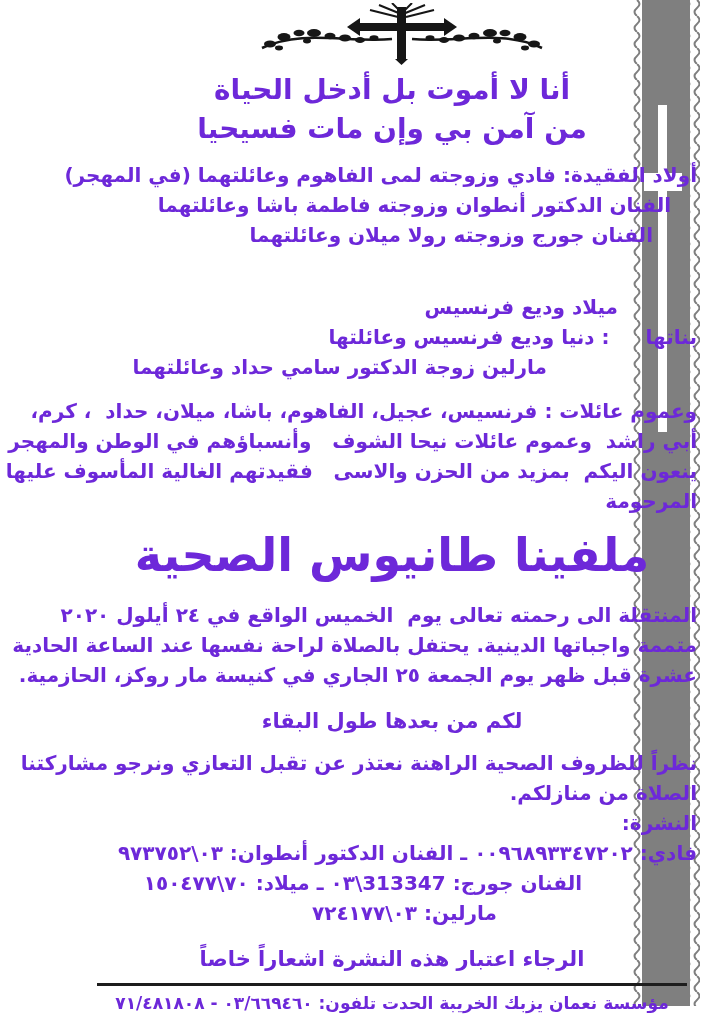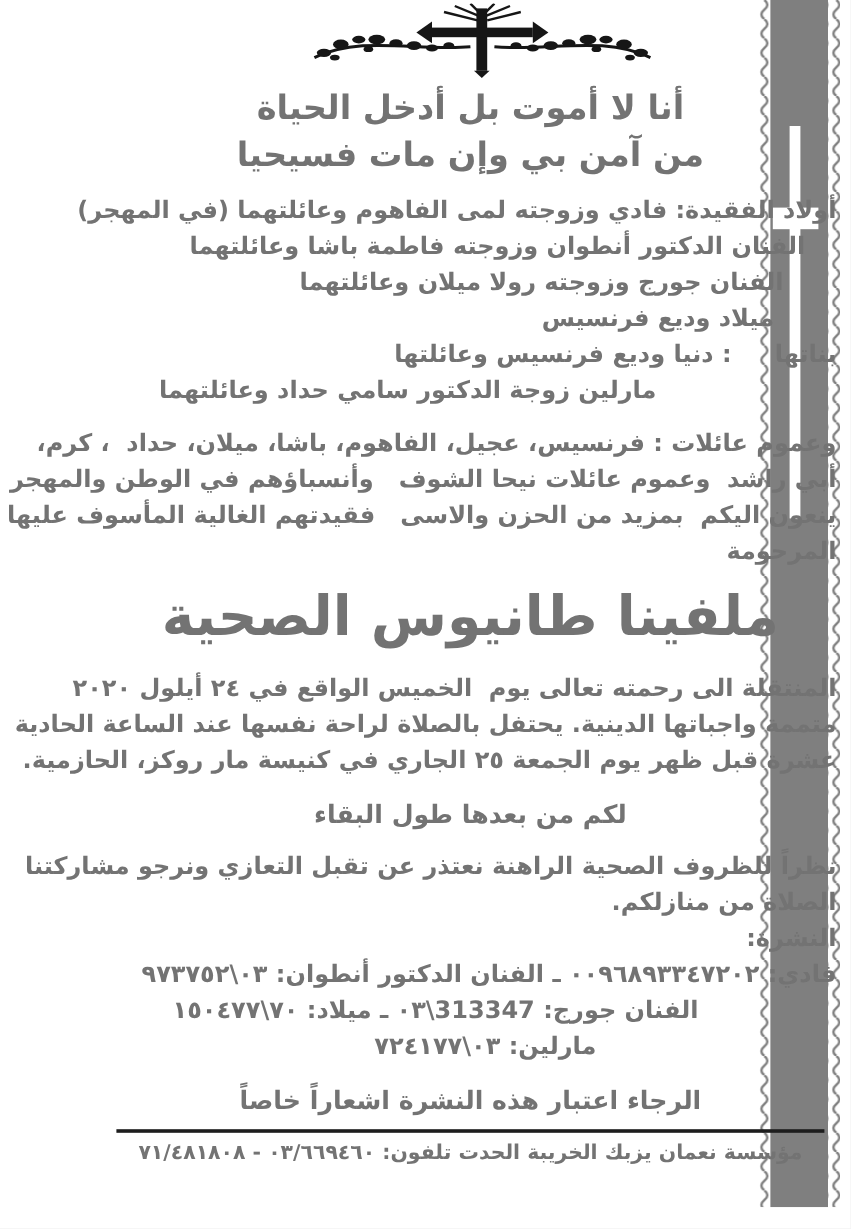--- a/index.html
+++ b/index.html
@@ -3,36 +3,36 @@
 <meta charset="utf-8">
 <style>
   html,body{margin:0;padding:0;background:#e8e8e8;}
   .page{
     position:relative;
     width:709px;height:1024px;
     background:#ffffff;
     overflow:hidden;
     font-family:"DejaVu Sans", sans-serif;
     font-weight:700;
-    color:#737373;
+    color:#6d28d9;
     direction:rtl;
   }
   .content{
     position:absolute; top:0; right:0;
     width:632px; height:1024px;
     padding:0 12px 0 10px;
     box-sizing:border-box;
   }
   .ornament{display:block; margin:3px auto 0; width:300px; height:62px; transform:translateX(10px);}
   .epigraph{ text-align:center; font-size:28px; line-height:39px; margin-top:5px;}
   .body-line{ font-size:20px; line-height:30px; text-align:right; white-space:nowrap;}
   .sons{ margin-top:12px;}
   .ind-a{ padding-right:26px;}
   .ind-b{ padding-right:44px;}
-  .ind-c{ padding-right:52px;}
+  .ind-c{ padding-right:79px;margin-top:42px;}
   .daughters-row{ display:flex; gap:36px;}
   .daughters-second{ padding-right:150px;}
   .families{ margin-top:14px;}
   .deceased-name{ text-align:center; font-size:46px; line-height:58px; margin-top:10px;}
   .deceased-title{ text-align:center; font-size:28px; line-height:36px; margin-top:4px;}
   .announcement{ margin-top:16px;}
   .farewell{ text-align:center; font-size:21px; line-height:30px; margin-top:16px;}
   .health{ margin-top:12px;}
   .condole-heading{ font-size:20px; line-height:30px; text-align:right;}
   .phone-2{ padding-right:115px;}

